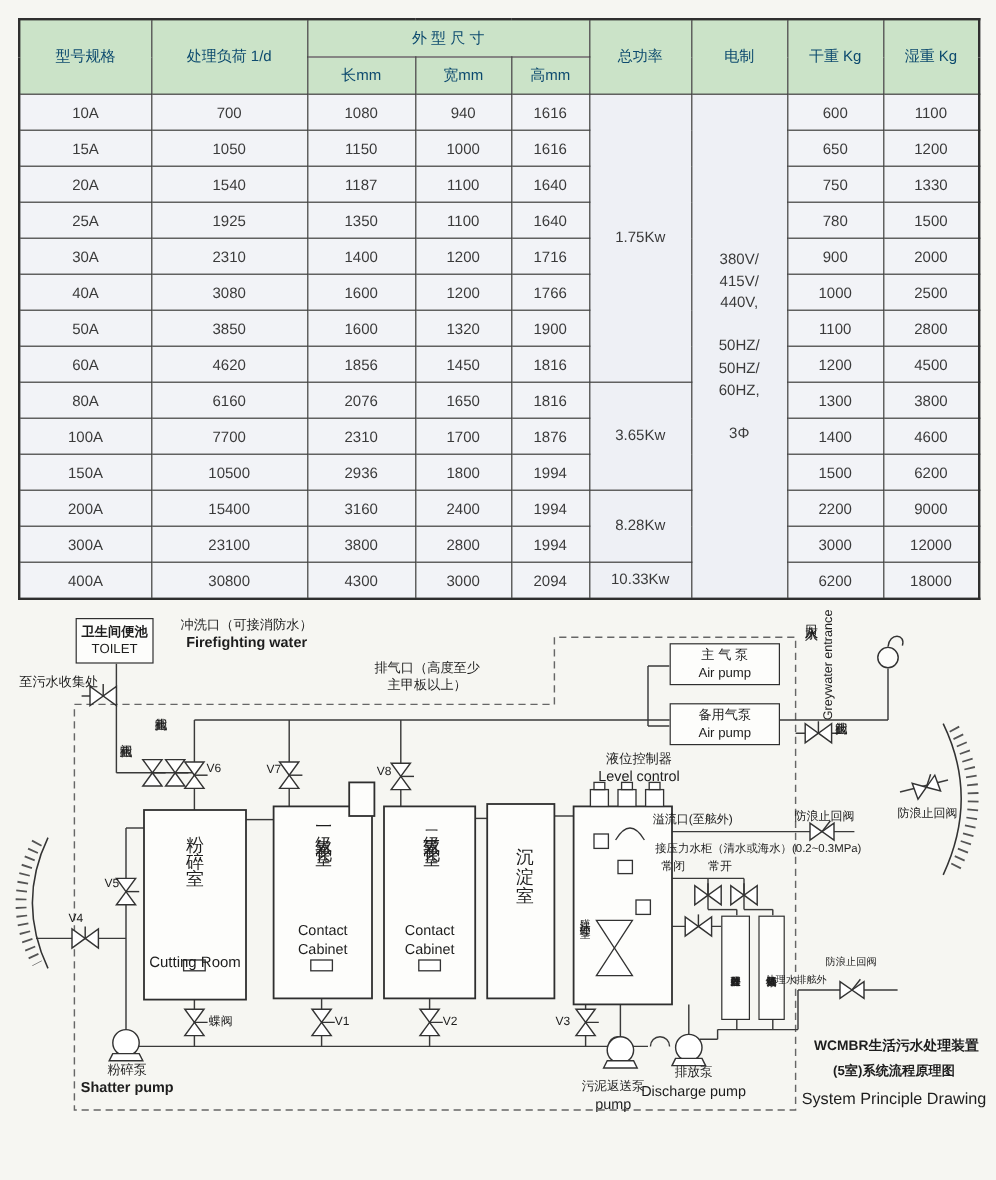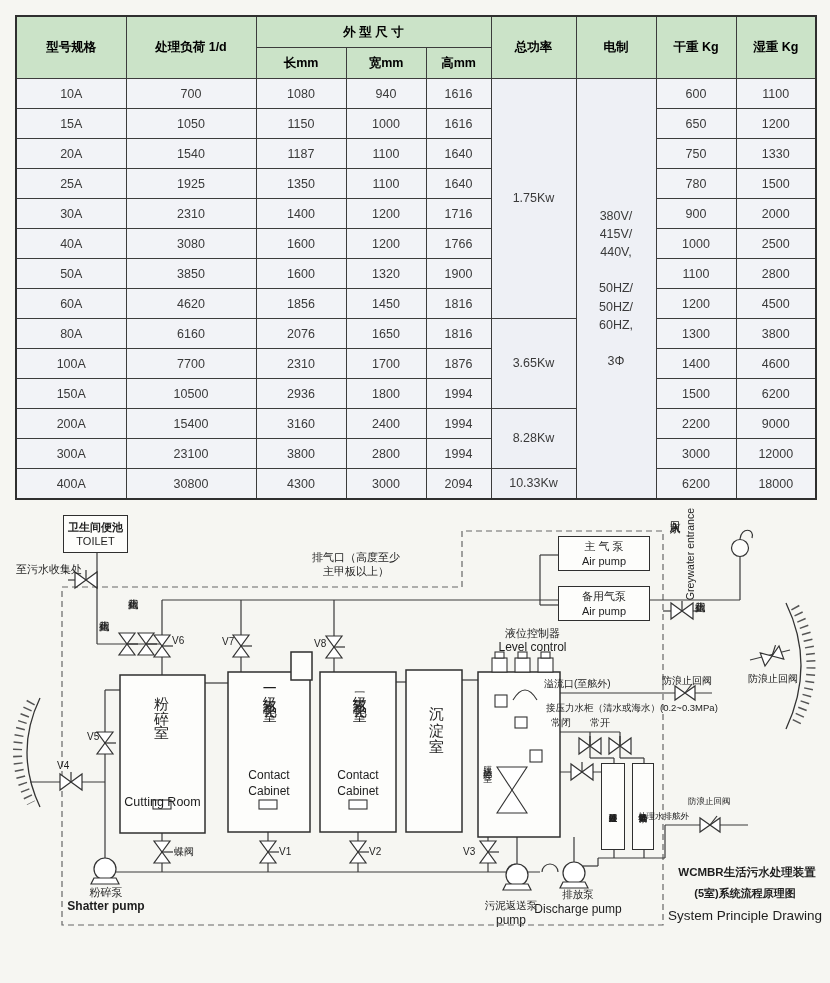--- a/index.html
+++ b/index.html
@@ -3,21 +3,21 @@
 <meta charset="utf-8">
 <style>
   html,body{margin:0;padding:0;}
   body{width:830px;height:983px;position:relative;background:#f6f6f2;
        font-family:"Liberation Sans","DejaVu Sans",sans-serif;color:#2e2e2e;}
   
   #spec-table{position:absolute;left:15px;top:15px;width:800px;border-collapse:collapse;
               border:2px solid #2f2f2f;table-layout:fixed;}
   #spec-table th,#spec-table td{border:1px solid #3c3c3c;text-align:center;vertical-align:middle;
               font-size:12.5px;color:#3a3a3a;padding:0;overflow:hidden;}
-  #spec-table thead th{background:#cbe3c8;height:30px;font-weight:bold;color:#000000;}
+  #spec-table thead th{background:#cbe3c8;height:30px;font-weight:normal;color:#0c4a6e;}
   #spec-table tbody td{background:#f2f3f7;height:29px;}
   #spec-table td.merged{background:#eef0f5;white-space:pre-line;line-height:1.45;}
   
   #diagram{position:absolute;left:0;top:500px;width:830px;height:483px;}
   #dsvg{position:absolute;left:0;top:0;}
   .lab{position:absolute;color:#1d1d1d;line-height:1.3;white-space:nowrap;font-size:10.5px;}
   .c{text-align:center;}
   .vt{writing-mode:vertical-rl;white-space:normal;}
   .vtu{writing-mode:vertical-rl;transform:rotate(180deg);white-space:normal;}
   .box{position:absolute;border:1.5px solid #2f2f2f;background:#fdfdfb;display:flex;
@@ -358,20 +358,24 @@
     <span class="lab" style="position:static;font-size:11px;">备用气泵</span>
     <span class="lab" style="position:static;font-size:11px;">Air pump</span>
   </div>
   <div class="box" style="left:601px;top:263px;width:22px;height:85px;">
     <span class="lab vt small" style="position:static;">外置膜法处理器</span>
   </div>
   <div class="box" style="left:632px;top:263px;width:20px;height:85px;">
     <span class="lab vt small" style="position:static;">紫外线消毒器</span>
   </div>
 
+  <div class="lab c" style="left:138px;top:14px;width:135px;">
+    <div style="font-size:11px;">冲洗口（可接消防水）</div>
+    <div style="font-size:12px;font-weight:bold;">Firefighting water</div>
+  </div>
   <div class="lab c" style="left:300px;top:26px;width:112px;font-size:11px;margin-top:24px;">
     <div>排气口（高度至少</div>
     <div>主甲板以上）</div>
   </div>
   <div class="lab" style="left:16px;top:62px;font-size:11px;">至污水收集处</div>
   <div class="lab vt" style="left:97px;top:112px;font-size:10.5px;">截止阀</div>
   <div class="lab vt" style="left:126px;top:90px;font-size:10.5px;">截止阀</div>
   <div class="lab vt" style="left:693px;top:93px;font-size:10.5px;">截止阀</div>
   <div class="lab" style="left:172px;top:134px;font-size:10px;">V6</div>
   <div class="lab" style="left:222px;top:135px;font-size:10px;">V7</div>

